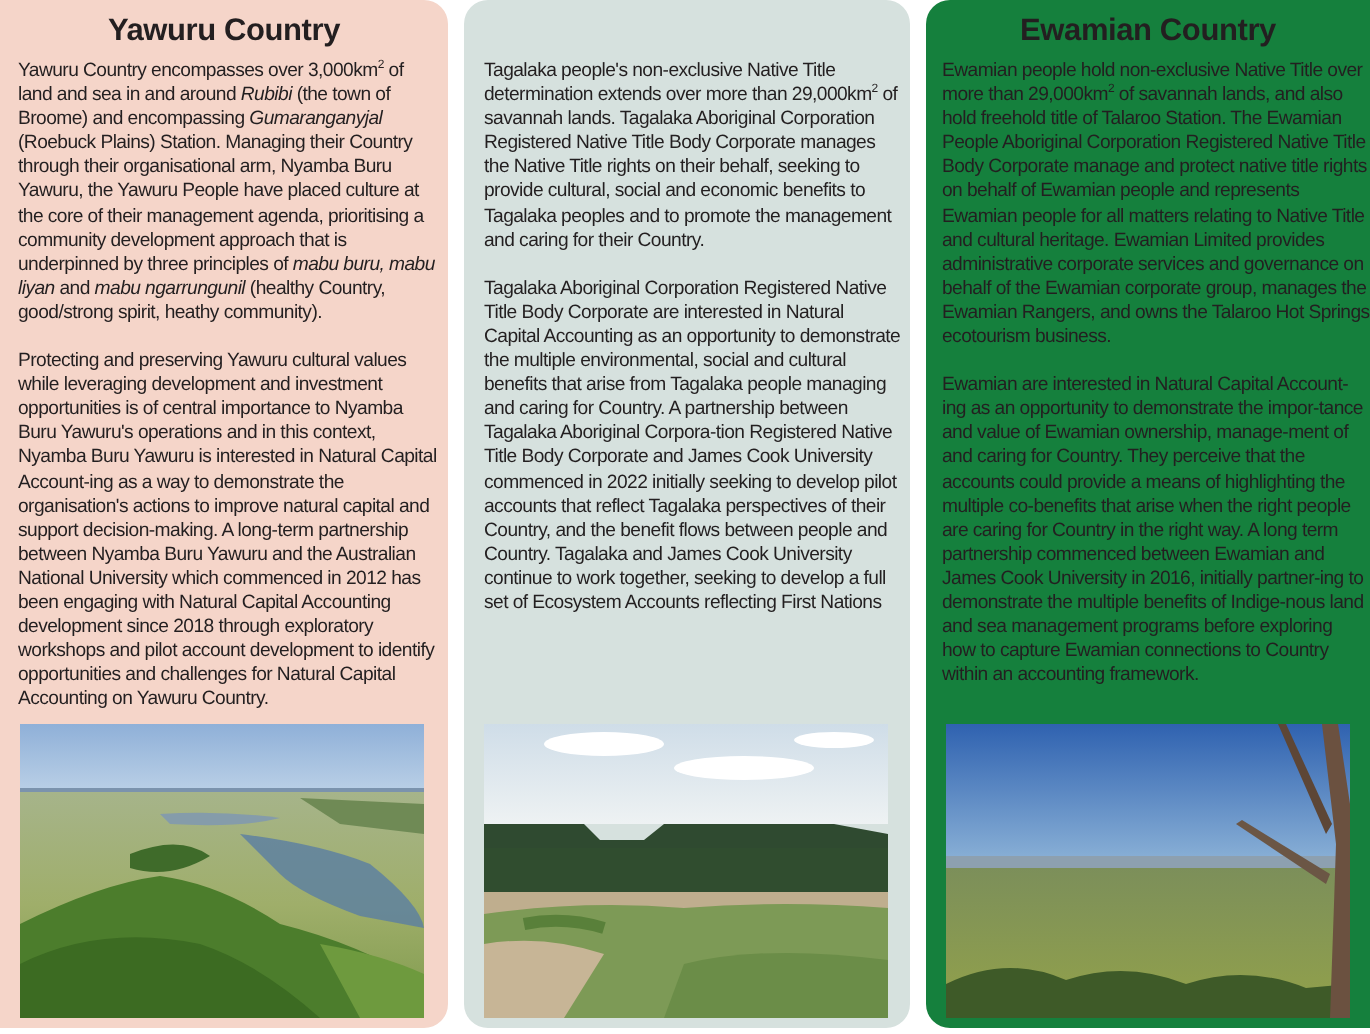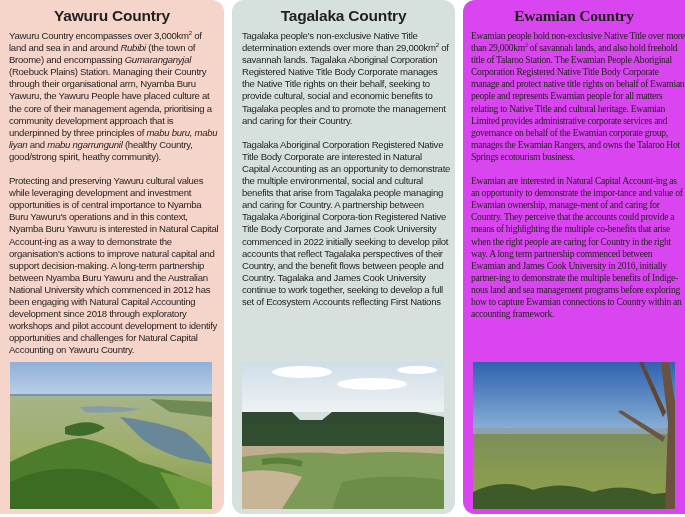--- a/index.html
+++ b/index.html
@@ -47,21 +47,20 @@
       <path d="M110 55 Q150 60 175 70 Q200 90 202 102 L170 96 Q140 85 130 75 Z" fill="#5a7ea3" opacity="0.8"></path>
       <path d="M70 45 Q100 43 130 47 Q110 52 75 50 Z" fill="#7d96b4" opacity="0.8"></path>
       <path d="M0 100 Q40 80 70 76 Q100 80 130 100 Q170 110 202 130 L202 147 L0 147 Z" fill="#4c7d2c"></path>
       <path d="M0 120 Q40 100 90 110 Q120 120 150 147 L0 147 Z" fill="#3c6b22"></path>
       <path d="M150 110 Q180 115 202 125 L202 147 L170 147 Z" fill="#6e9a3e"></path>
     </svg>
   </div>
 </section>
 
 <section class="card c2" style="background: rgb(214, 225, 222);">
-  <h2 class="title" style="margin:0">Tagalaka Country</h2>
   <div class="text" style="left:10px;width:210px;">
       <p><span>Tagalaka people's non-exclusive Native Title determination extends over more than 29,000km</span><sup>2</sup><span> of savannah lands. Tagalaka Aboriginal Corporation Registered Native Title Body Corporate manages the Native Title rights on their behalf, seeking to provide cultural, social and economic benefits to Tagalaka peoples and to promote the management and caring for their Country.</span></p>
       <p><span>Tagalaka Aboriginal Corporation Registered Native Title Body Corporate are interested in Natural Capital Accounting as an opportunity to demonstrate the multiple environmental, social and cultural benefits that arise from Tagalaka people managing and caring for Country.  A partnership between Tagalaka Aboriginal Corpora-tion Registered Native Title Body Corporate and James Cook University commenced in 2022 initially seeking to develop pilot accounts that reflect Tagalaka perspectives of their Country, and the benefit flows between people and Country. Tagalaka and James Cook University continue to work together, seeking to develop a full set of Ecosystem Accounts reflecting First Nations</span></p>
     </div>
   <div class="photo" style="left: 10px; margin-left: 0px; width: 202px;">
     <svg viewBox="0 0 202 147" preserveAspectRatio="none">
       <defs>
         <linearGradient id="sky2" x1="0" y1="0" x2="0" y2="1">
             <stop offset="0" stop-color="#cfdde8"></stop>
             <stop offset="1" stop-color="#eef2f3"></stop>
@@ -75,21 +74,21 @@
       <rect y="62" width="202" height="22" fill="#304d2f"></rect>
       <rect y="84" width="202" height="63" fill="#bfae8e"></rect>
       <path d="M0 95 Q50 88 100 92 Q150 88 202 92 L202 147 L0 147 Z" fill="#7d9a56"></path>
       <path d="M0 110 Q30 105 60 115 L40 147 L0 147 Z" fill="#c7b596"></path>
       <path d="M100 120 Q140 110 202 118 L202 147 L90 147 Z" fill="#6b8d48"></path>
       <path d="M20 100 Q40 96 60 102" stroke="#59803a" stroke-width="6" fill="none"></path>
     </svg>
   </div>
 </section>
 
-<section class="card c3" style="background: #d946ef; font-family: Liberation Serif, serif;">
+<section class="card c3" style="background: #15803d;">
   <h2 class="title" style="margin:0">Ewamian Country</h2>
   <div class="text" style="left:8px;width:214px;">
       <p><span>Ewamian people hold non-exclusive Native Title over more than 29,000km</span><sup>2</sup><span> of savannah lands, and also hold freehold title of Talaroo Station.  The Ewamian People Aboriginal Corporation Registered Native Title Body Corporate manage and protect native title rights on behalf of Ewamian people and represents Ewamian people for all matters relating to Native Title and cultural heritage. Ewamian Limited provides administrative corporate services and governance on behalf of the Ewamian corporate group, manages the Ewamian Rangers, and owns the Talaroo Hot Springs ecotourism business.</span></p>
       <p><span>Ewamian are interested in Natural Capital Account-ing as an opportunity to demonstrate the impor-tance and value of Ewamian ownership, manage-ment of and caring for Country.  They perceive that the accounts could provide a means of highlighting the multiple co-benefits that arise when the right people are caring for Country in the right way. A long term partnership commenced between Ewamian and James Cook University in 2016, initially partner-ing to demonstrate the multiple benefits of Indige-nous land and sea management programs before exploring how to capture Ewamian connections to Country within an accounting framework.</span></p>
     </div>
   <div class="photo" style="left:10px;width:202px;">
     <svg viewBox="0 0 202 147" preserveAspectRatio="none">
       <defs>
         <linearGradient id="sky3" x1="0" y1="0" x2="0" y2="1">
             <stop offset="0" stop-color="#2f62b0"></stop>

